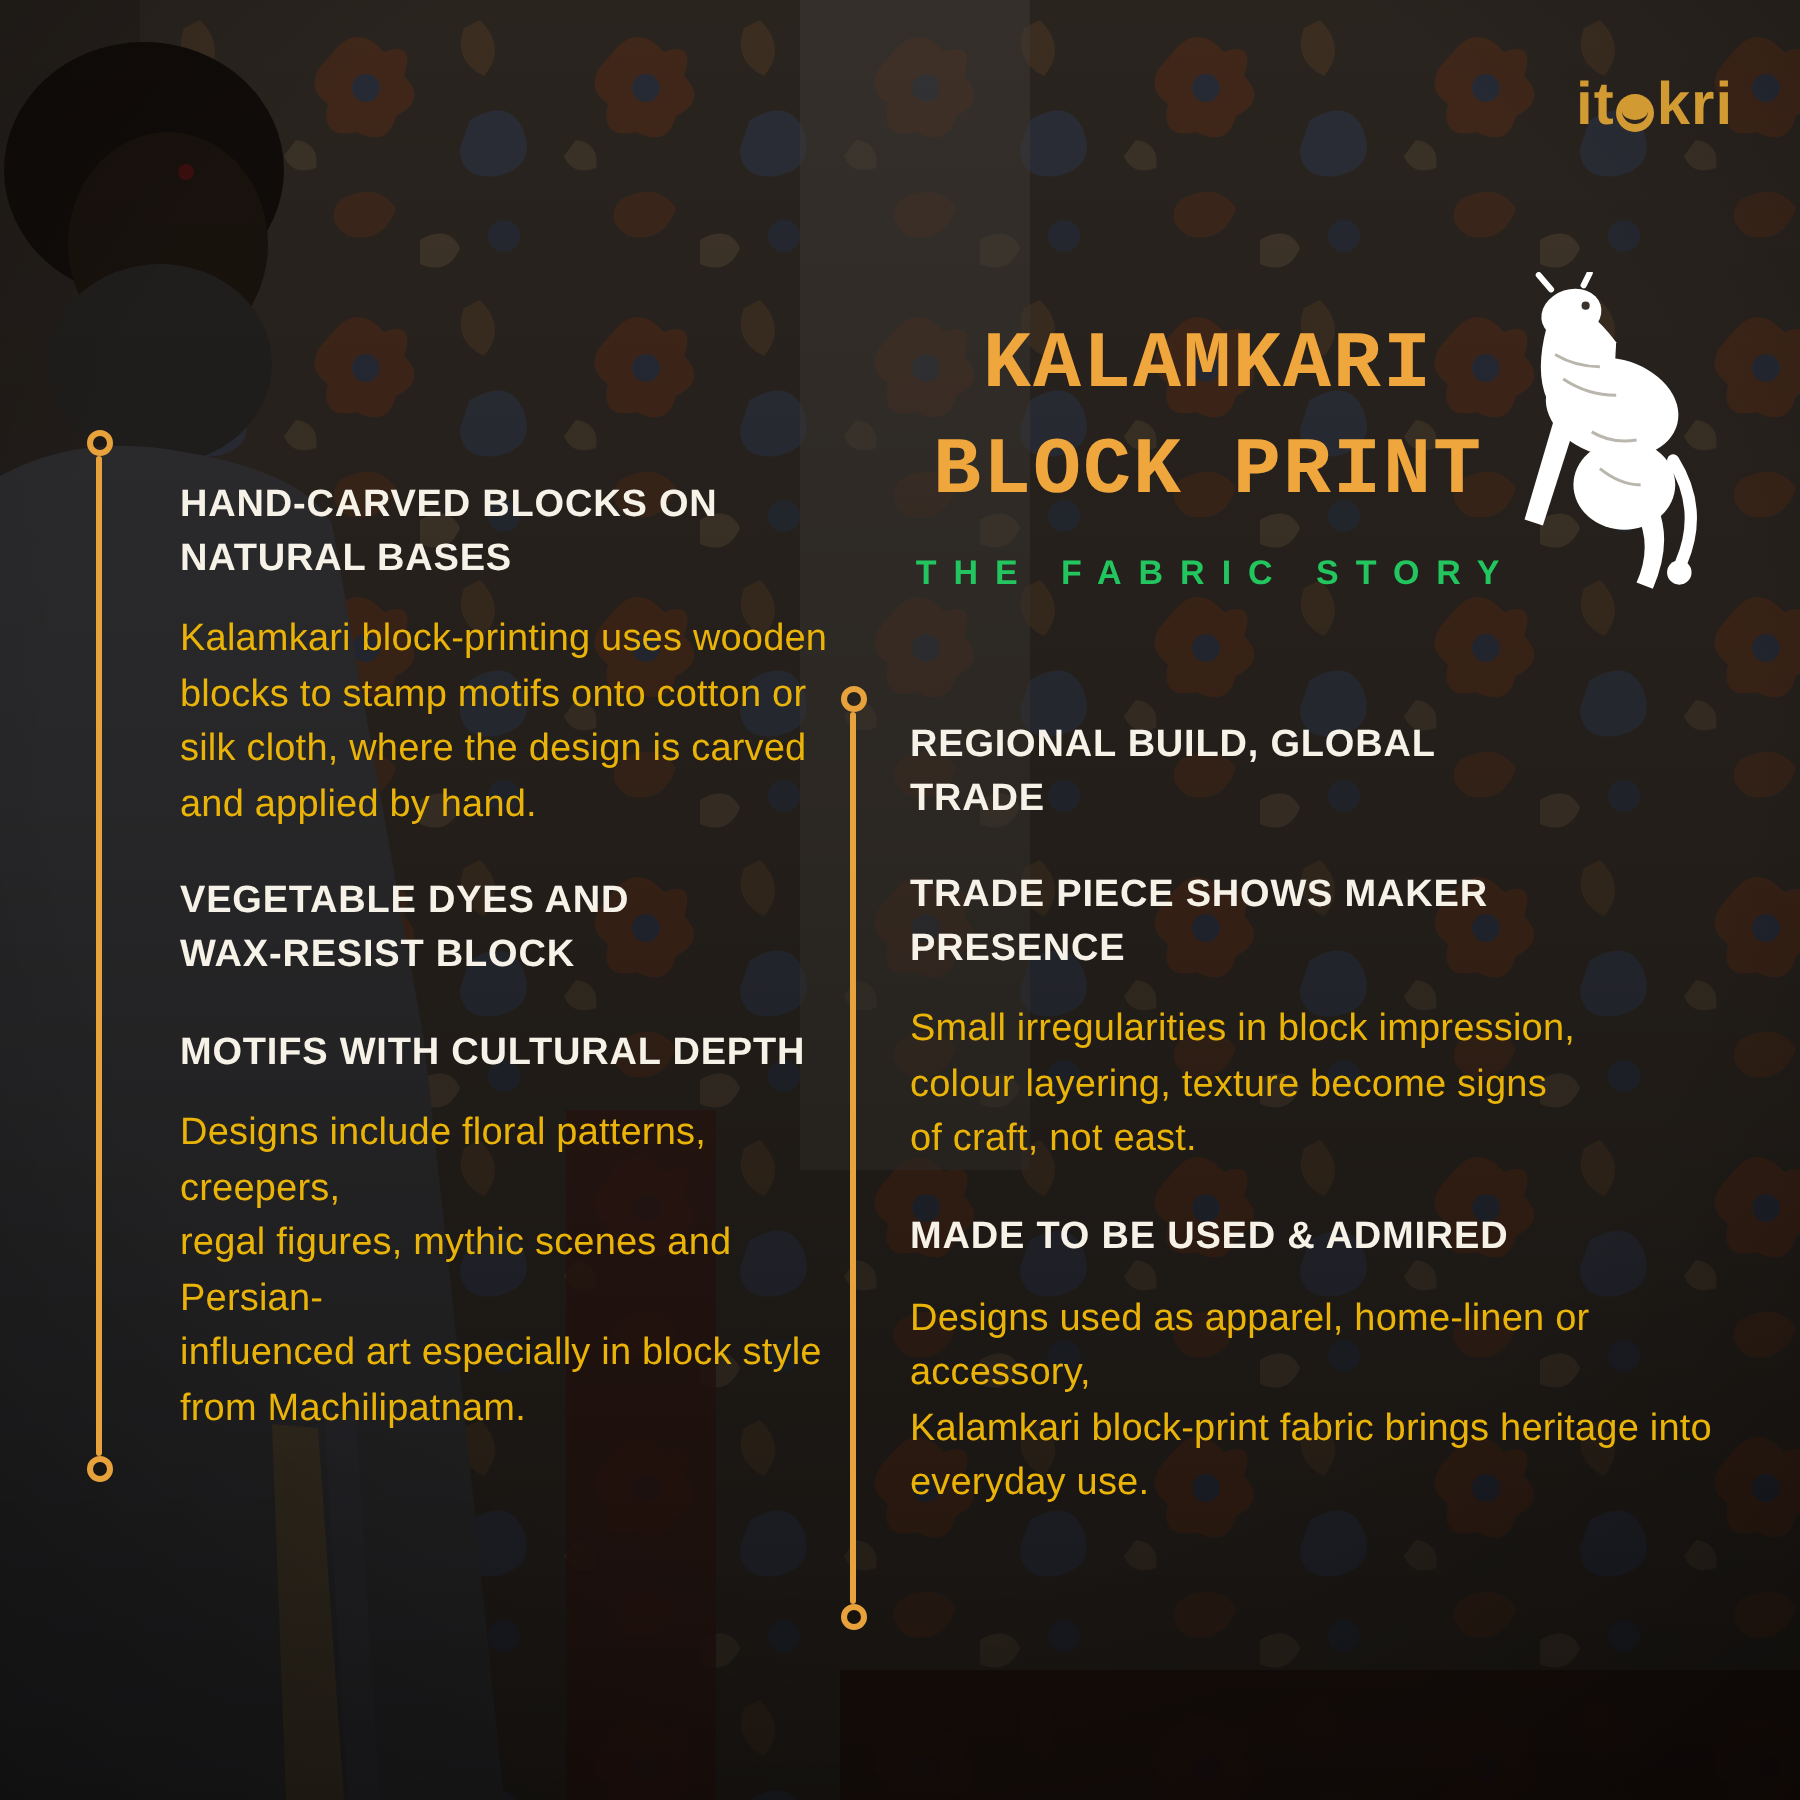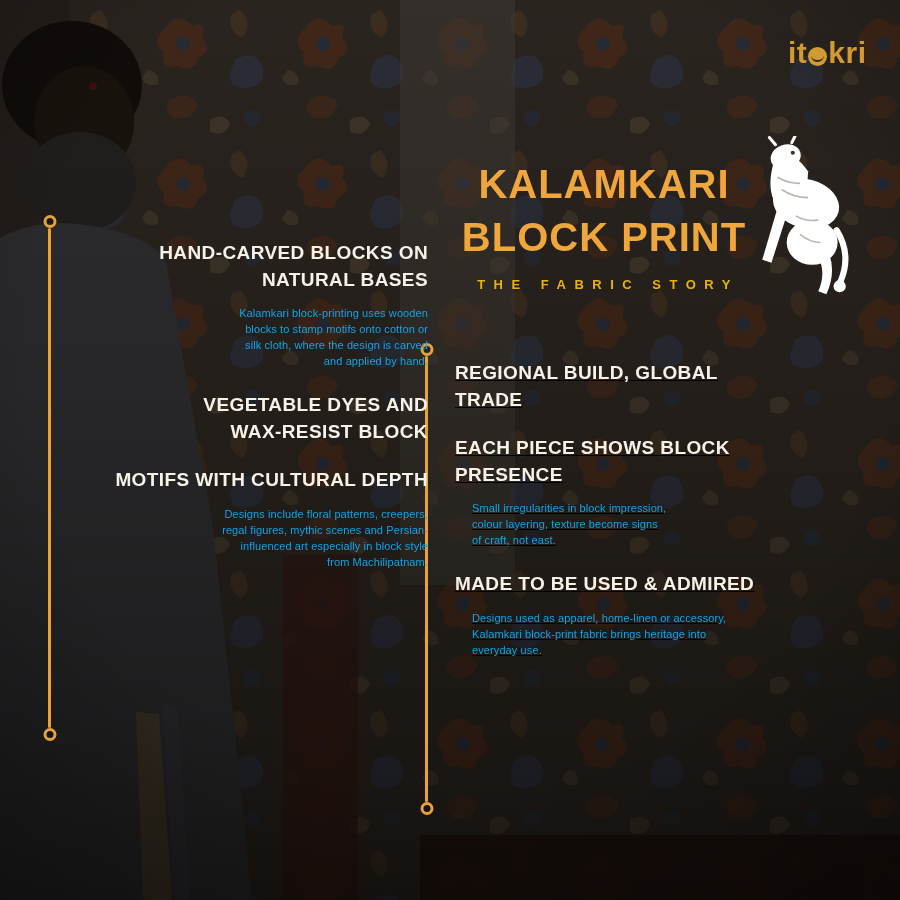--- a/index.html
+++ b/index.html
@@ -22,54 +22,54 @@
   }
   .logo-o::after{
     content:"";position:absolute;left:3px;right:3px;bottom:4px;height:7px;
     border-bottom:2.5px solid #2b2420;border-radius:0 0 8px 8px;
   }
 
   
   .titleblock{position:absolute;left:428px;top:158px;width:352px;text-align:center;}
   .title{
     margin:0;color:#efa63c;font-size:40px;font-weight:800;line-height:1.32;
-    letter-spacing:1px;white-space:pre-line;
+    letter-spacing:1px;white-space:pre-line;font-family:Liberation Mono, monospace;
   }
   .subtitle{
-    margin-top:13px;color:#eab308;font-size:13px;font-weight:700;
+    margin-top:13px;color:#22c55e;font-size:17px;font-weight:700;
     letter-spacing:8.5px;padding-left:8px;white-space:nowrap;
   }
 
   
   .animal{position:absolute;left:747px;top:136px;width:112px;height:164px;}
 
   
   .timeline{position:absolute;width:3px;background:#e7a23c;border-radius:2px;}
   .timeline-left{left:48px;top:228px;height:500px;}
   .timeline-right{left:425px;top:356px;height:446px;}
   .ring{
     position:absolute;left:50%;transform:translateX(-50%);
     width:7px;height:7px;border:3px solid #e7a23c;border-radius:50%;
     background:rgba(20,14,8,0.25);
   }
   .ring.top{top:-13px;}
   .ring.bottom{bottom:-13px;}
 
   
   .col{position:absolute;}
-  .col.left{left:90px;top:240px;width:338px;text-align:right;}
-  .col.right{left:455px;top:360px;width:412px;text-decoration:underline;}
+  .col.left{left:90px;top:240px;width:338px;}
+  .col.right{left:455px;top:360px;width:412px;}
   .section + .section{margin-top:22px;}
   .col.right .section + .section{margin-top:22px;}
   .heading{
     margin:0;color:#f6f2e7;font-size:19px;font-weight:800;line-height:1.4;
     letter-spacing:0.4px;white-space:pre-line;
   }
   .bodytext{
-    margin:13px 0 0 17px;color:#0ea5e9;font-size:11px;font-weight:400;
+    margin:13px 0 0 0;color:#eab308;font-size:19px;font-weight:400;
     line-height:1.45;letter-spacing:0.1px;white-space:pre-line;
   }
 </style>
 </head>
 <body>
 
 <div class="stage">
 
   <svg class="bg" viewBox="0 0 900 900" aria-hidden="true">
     <defs>
@@ -178,21 +178,21 @@
 from Machilipatnam.</p>
     </section>
   </div>
 
   <div class="col right">
     <section class="section">
       <h2 class="heading">REGIONAL BUILD, GLOBAL
 TRADE</h2>
     </section>
     <section class="section">
-      <h2 class="heading">EACH PIECE SHOWS BLOCK
+      <h2 class="heading">TRADE PIECE SHOWS MAKER
 PRESENCE</h2>
       <p class="bodytext">Small irregularities in block impression,
 colour layering, texture become signs
 of craft, not east.</p>
     </section>
     <section class="section">
       <h2 class="heading">MADE TO BE USED &amp; ADMIRED</h2>
       <p class="bodytext">Designs used as apparel, home-linen or accessory,
 Kalamkari block-print fabric brings heritage into
 everyday use.</p>

